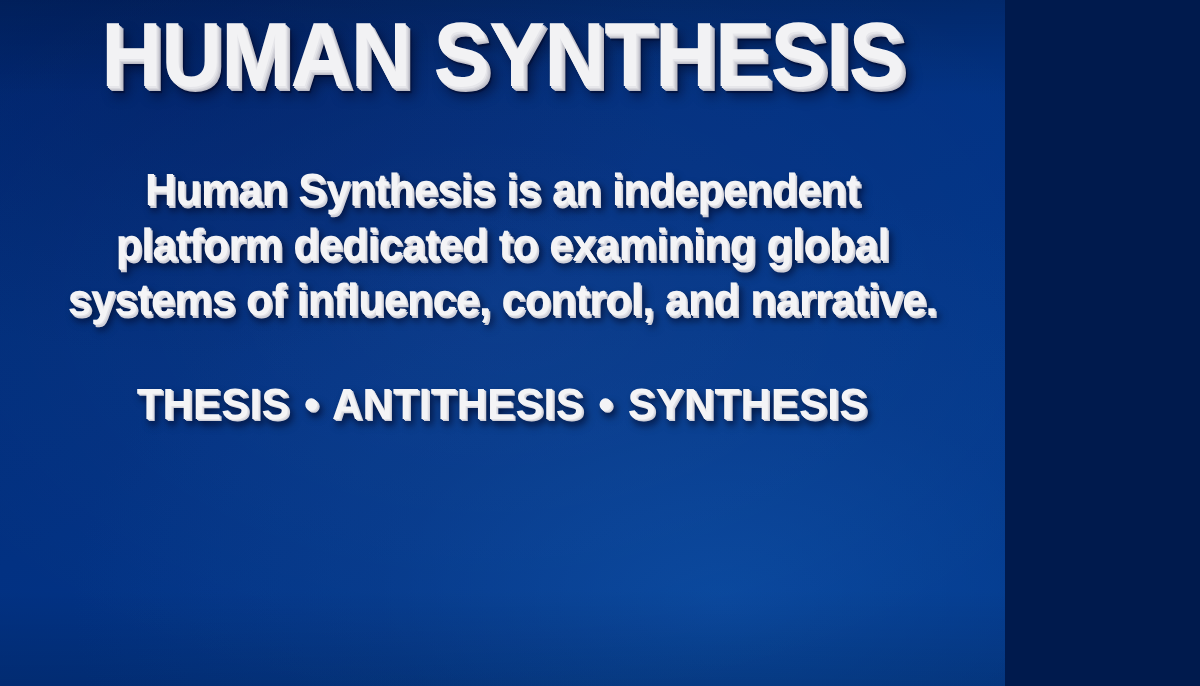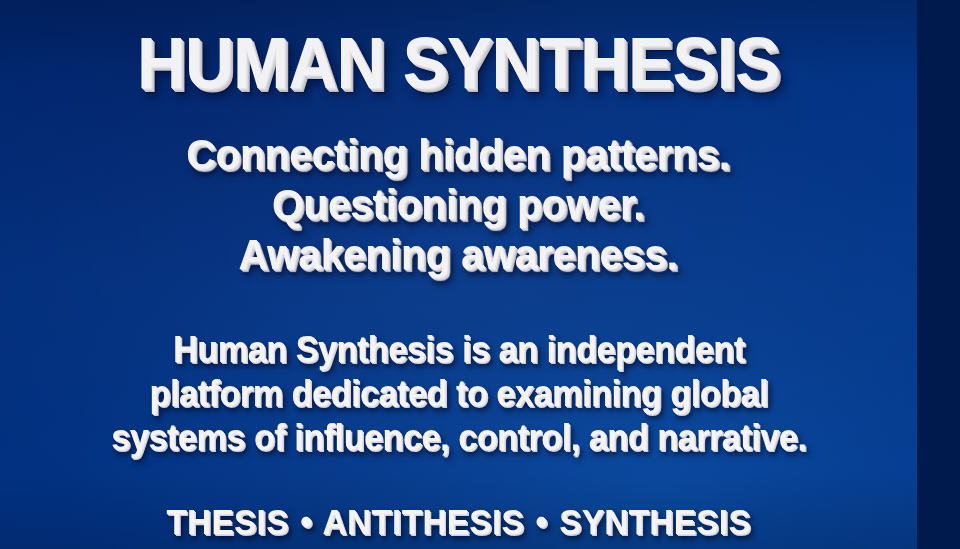--- a/index.html
+++ b/index.html
@@ -3,35 +3,34 @@
 <meta charset="utf-8">
 <style>
   html, body {
     margin: 0;
     padding: 0;
     background: #001a4d;
   }
 
   .poster {
     position: relative;
-    width: 917px;
+    width: 804px;
     height: 549px;
     overflow: hidden;
     font-family: "Liberation Sans", sans-serif;
     background-color: #023080;
     background-image:
       radial-gradient(ellipse 90% 85% at 72% 88%, rgba(10,74,160,0.85) 0%, rgba(8,64,146,0.45) 38%, rgba(0,0,0,0) 72%),
       radial-gradient(ellipse 70% 60% at 18% 10%, rgba(0,30,100,0.55) 0%, rgba(0,0,0,0) 70%),
       linear-gradient(150deg, #012a73 0%, #023182 45%, #023a8f 100%);
     display: flex;
     flex-direction: column;
     align-items: center;
     justify-content: flex-start;
     box-sizing: border-box;
-    padding-top: 18px;
   }
 
   
   .poster::after {
     content: "";
     position: absolute;
     inset: 0;
     pointer-events: none;
     background:
       radial-gradient(ellipse 120% 110% at 50% 45%, rgba(255,255,255,0.035) 0%, rgba(0,0,0,0) 55%),
@@ -138,25 +137,20 @@
   }
 </style>
 </head>
 <body>
 
 <div class="poster">
   <div class="stack">
 
     <h1 class="title embossed">HUMAN SYNTHESIS</h1>
 
-    <div class="subtitle">
-      <div class="subtitle-line embossed-sm">Connecting hidden patterns.</div>
-      <div class="subtitle-line embossed-sm">Questioning power.</div>
-      <div class="subtitle-line embossed-sm">Awakening awareness.</div>
-    </div>
 
     <div class="body-block">
       <div class="body-line embossed-xs">Human Synthesis is an independent</div>
       <div class="body-line embossed-xs">platform dedicated to examining global</div>
       <div class="body-line embossed-xs">systems of influence, control, and narrative.</div>
     </div>
 
     <div class="tagline embossed-xs">
       <span>THESIS</span>
       <span class="dot">•</span>

